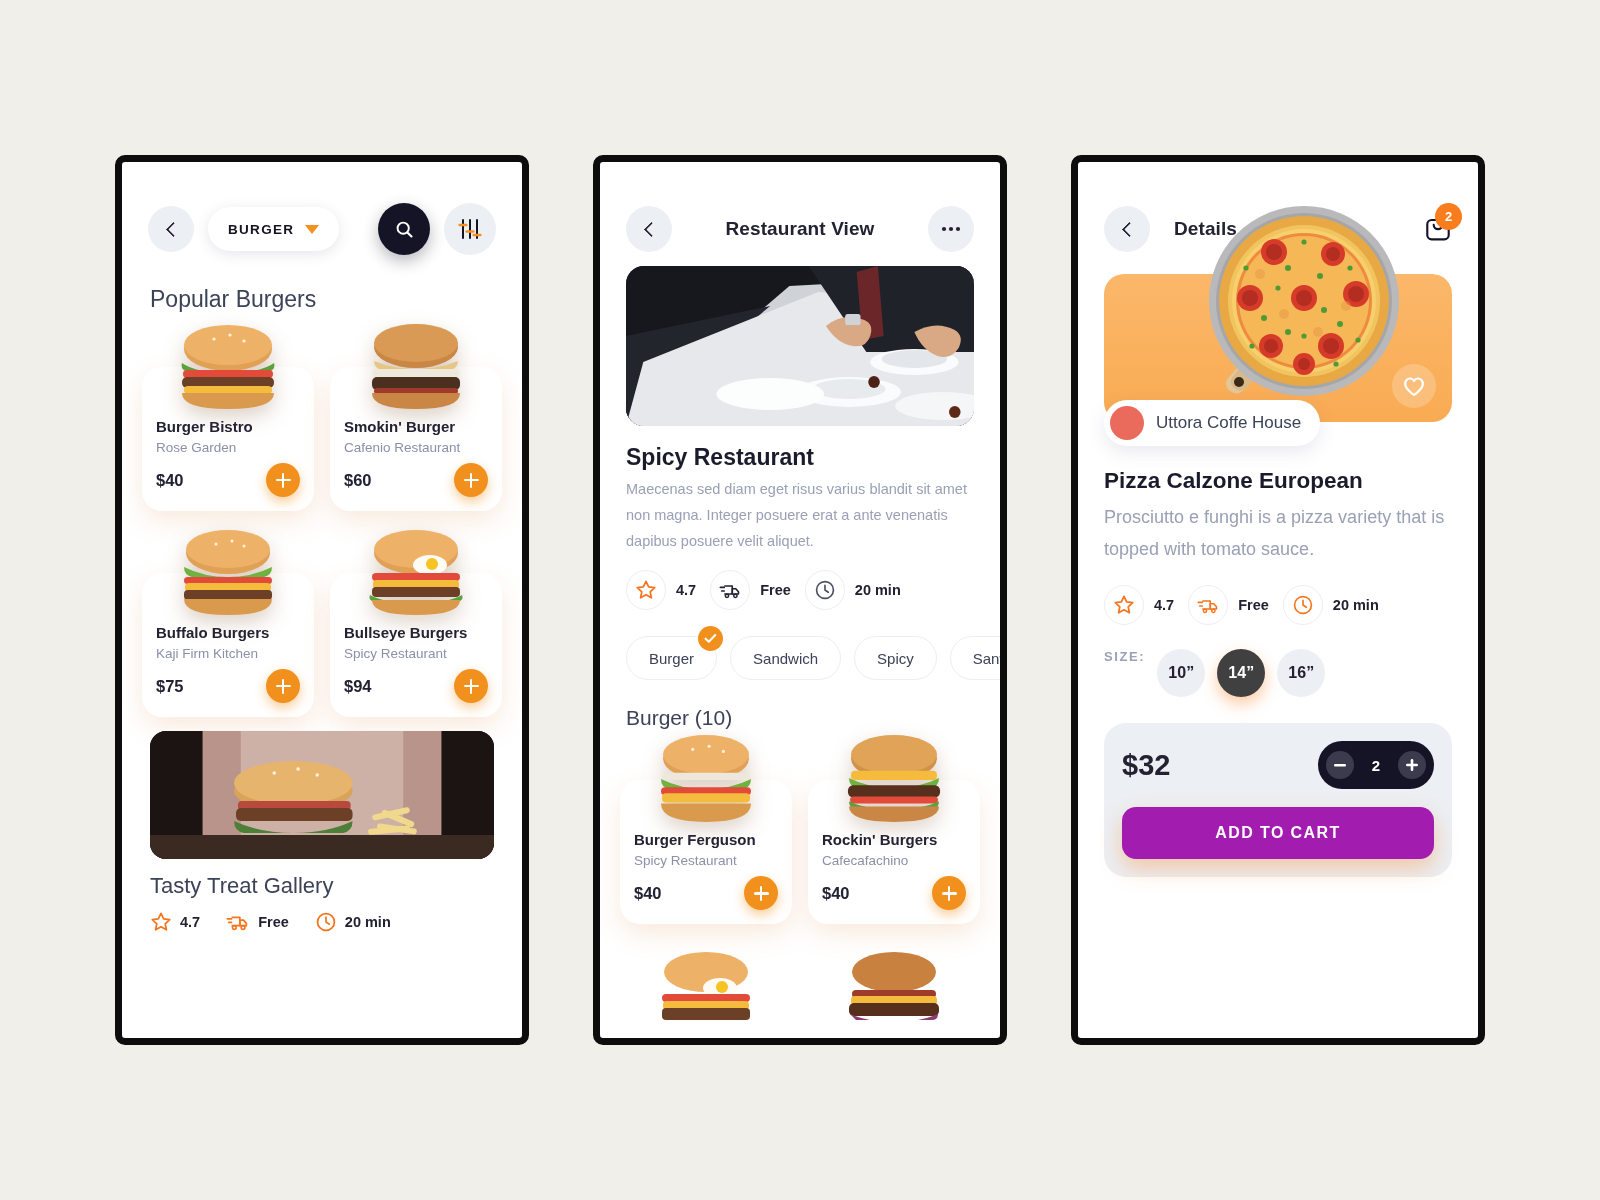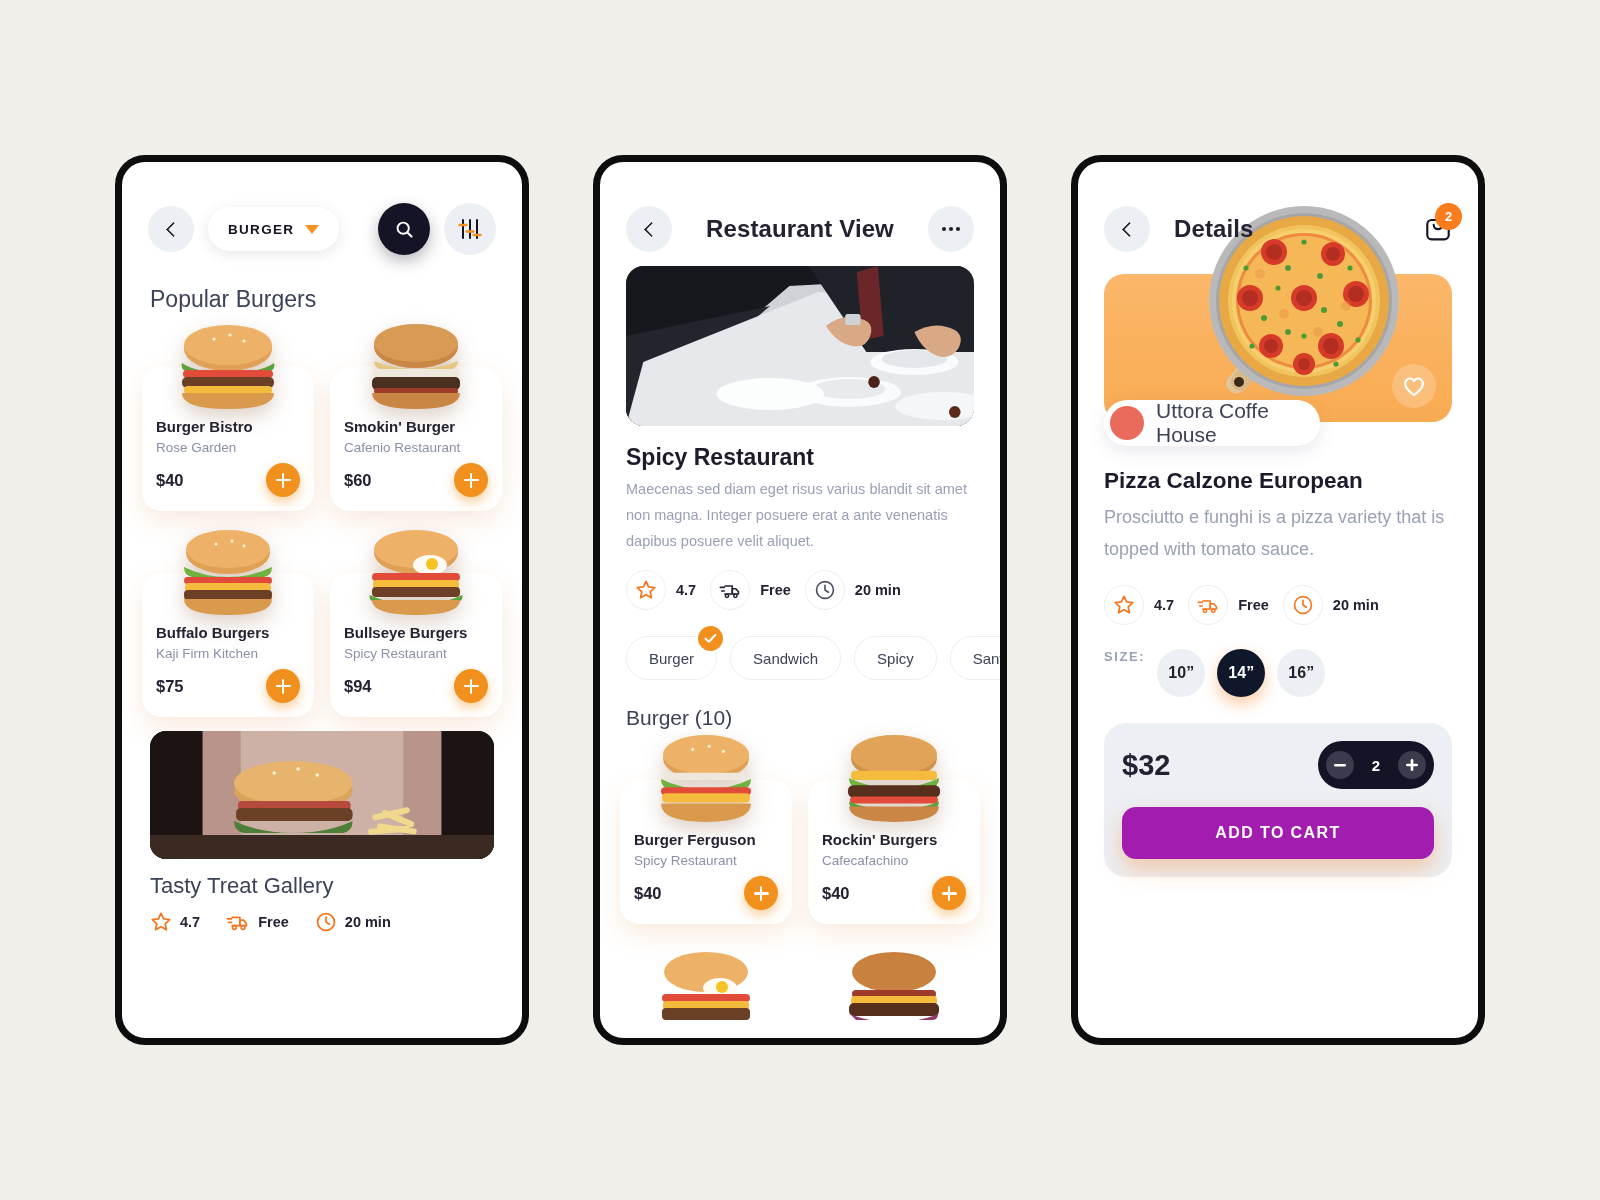--- a/index.html
+++ b/index.html
@@ -12,21 +12,21 @@
   }
   .stage {
     position: absolute; inset: 0;
     display: flex; align-items: center; justify-content: center;
     gap: 64px;
   }
   .phone {
     width: 414px; height: 890px;
     background: #ffffff;
     border: 7px solid #0d0d0d;
-    border-radius: 30px;
+    border-radius: 10px;
     position: relative;
     overflow: hidden;
     flex: 0 0 auto;
   }
   .screen {
     position: absolute; inset: 0;
     background: #ffffff;
     overflow: hidden;
     border-radius: 47px;
   }
@@ -49,21 +49,21 @@
   .header {
     display: flex; align-items: center;
     padding: 0 26px;
     height: 46px;
     margin-top: 44px;
     gap: 14px;
     position: relative;
     z-index: 5;
   }
   .hdr-title {
-    font-size: 24px; font-weight: 700; color: #232233;
+    font-size: 19px; font-weight: 700; color: #232233;
     letter-spacing: .1px;
   }
 
   
   .cat-pill {
     height: 44px; padding: 0 20px;
     border-radius: 22px;
     background: #fff;
     box-shadow: 0 3px 14px rgba(60,60,90,.13);
     display: flex; align-items: center; gap: 11px;
@@ -187,32 +187,32 @@
   .shop-pill {
     margin: -22px 0 0 26px;
     height: 46px; width: 216px;
     background:#fff; border-radius: 23px;
     box-shadow: 0 6px 18px rgba(90,80,120,.13);
     display:flex; align-items:center; gap: 12px;
     padding-left: 6px;
     position: relative; z-index: 3;
   }
   .shop-dot { width: 34px; height:34px; border-radius:50%; background:#ea6a5c; flex:0 0 auto; }
-  .shop-name { font-size: 21px; color:#3c4257; }
+  .shop-name { font-size: 17px; color:#3c4257; }
   .p-title { font-size: 22.5px; font-weight:700; color:#1b1b2c; padding: 0 26px; margin-top: 22px; }
   .p-desc { font-size: 18px; color:#9aa0b5; line-height:1.75; padding: 0 26px; margin-top: 8px; }
   .size-row { display:flex; align-items:flex-start; gap: 12px; padding: 0 26px; margin-top: 24px; }
   .size-label { font-size: 13px; color:#9aa0b5; letter-spacing: 1.6px; font-weight:600; }
   .size-opt {
     width: 48px; height: 48px; border-radius:50%;
     background:#eceff4; color:#232233;
     display:flex; align-items:center; justify-content:center;
     font-size: 16px; font-weight:700;
   }
-  .size-opt.sel { background:#0f172a; color:#fff; box-shadow:0 7px 16px rgba(249,125,28,.4); }
+  .size-opt.sel { background:#404040; color:#fff; box-shadow:0 7px 16px rgba(249,125,28,.4); }
   .cart-panel {
     margin: 26px 26px 0;
     background: #eceff4;
     border-radius: 22px;
     padding: 18px;
   }
   .cart-top { display:flex; align-items:center; justify-content: space-between; }
   .cart-price { font-size: 29px; font-weight:700; color:#232233; }
   .stepper {
     background:#151427; border-radius: 24px;

